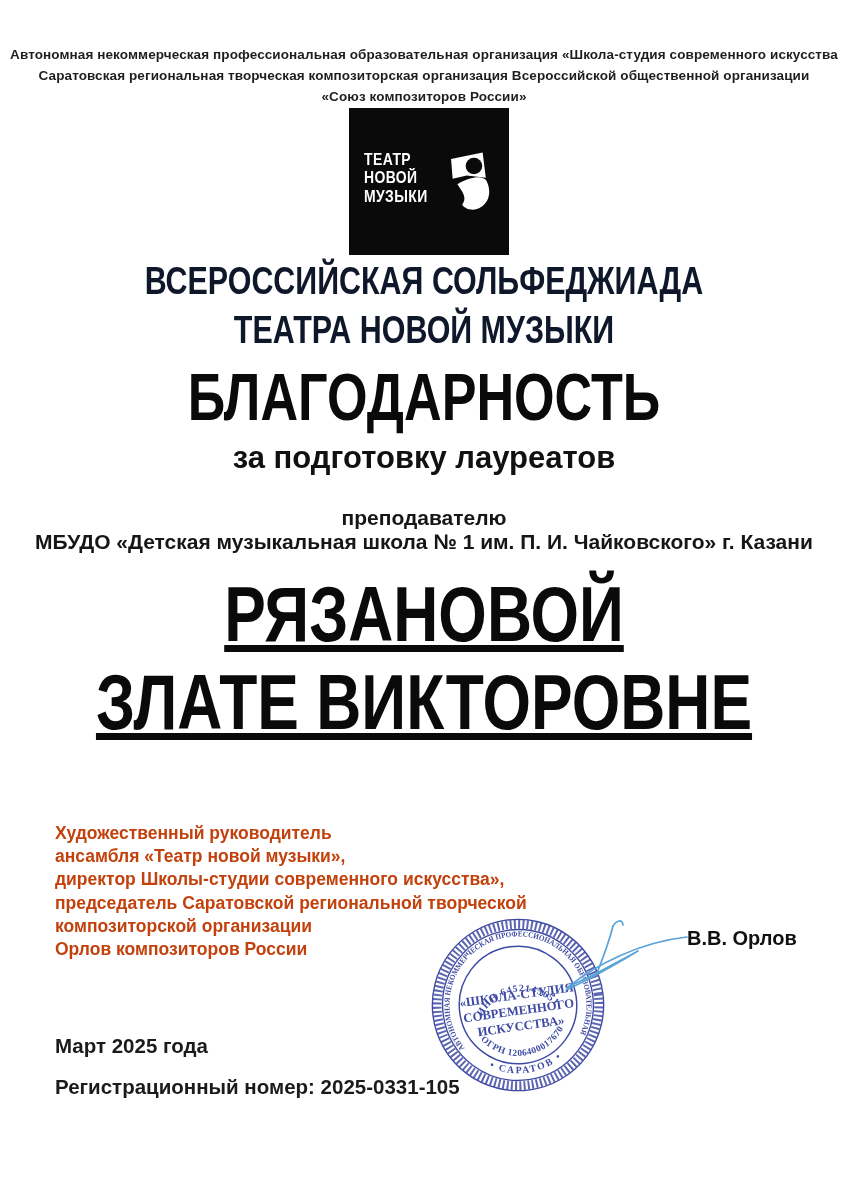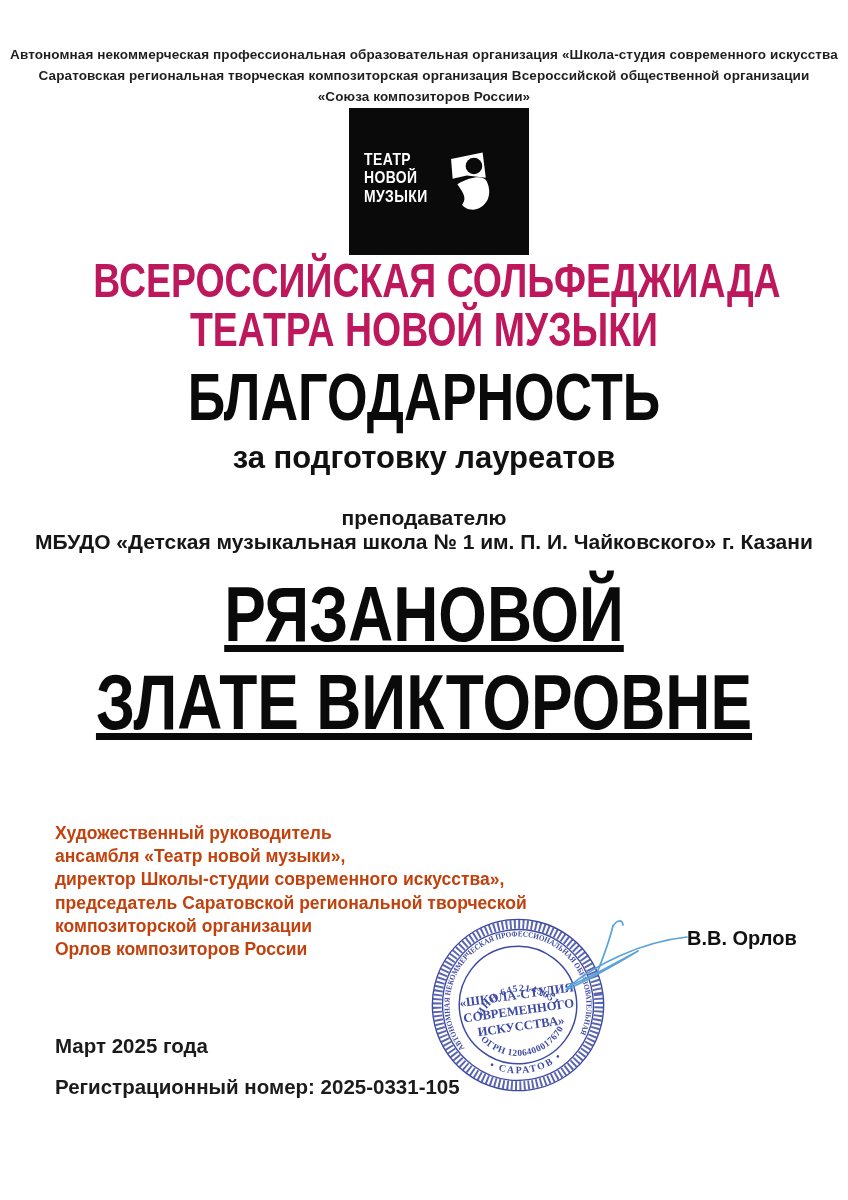--- a/index.html
+++ b/index.html
@@ -5,27 +5,27 @@
   html,body{margin:0;padding:0;background:#ffffff;}
   .page{
     position:relative;width:848px;height:1200px;background:#ffffff;overflow:hidden;
     font-family:"Liberation Sans",sans-serif;color:#1a1a1a;
   }
   .abs{position:absolute;}
   .center{left:0;right:0;text-align:center;}
 
   .header{top:44px;font-size:13.5px;line-height:21px;font-weight:bold;color:#1e1e1e;letter-spacing:0.1px;}
 
-  .logo{left:349px;top:108px;width:180px;height:147px;background:#0a0a0a;
+  .logo{left:349px;top:108px;width:160px;height:147px;background:#0a0a0a;
     display:flex;align-items:center;justify-content:flex-start;padding-left:15px;box-sizing:border-box;gap:5px;}
   .logo-text{color:#fff;font-weight:bold;font-size:17px;line-height:18.5px;
     transform:scaleX(0.82);transform-origin:left center;letter-spacing:0.5px;white-space:nowrap;margin-top:-6px;}
   .logo-mark{width:46px;height:60px;margin-top:-2px;flex:0 0 auto;}
 
-  .event-title{top:256px;font-size:48px;line-height:49px;font-weight:bold;color:#be185d;}
+  .event-title{top:256px;font-size:39px;line-height:49px;font-weight:bold;color:#0f172a;}
   .event-title .squeeze{display:block;transform:scaleX(0.78);transform-origin:center;white-space:nowrap;}
 
   .award-title{top:352px;font-size:66px;line-height:90px;font-weight:bold;color:#0a0a0a;}
   .award-title .squeeze{display:block;transform:scaleX(0.79);transform-origin:center;white-space:nowrap;}
 
   .award-subtitle{top:440px;font-size:31px;font-weight:bold;color:#111;}
 
   .recipient-intro{top:506px;font-size:21px;line-height:23.5px;font-weight:bold;color:#161616;}
 
   .recipient-name{top:570px;font-size:78px;line-height:88px;font-weight:bold;color:#0a0a0a;text-decoration:underline;}
@@ -44,21 +44,21 @@
   .footer-reg{left:55px;top:1075px;font-size:20.5px;font-weight:bold;color:#1b1b1b;}
 </style>
 </head>
 <body>
 
 <div class="page">
 
   <div class="abs center header">
     <div>Автономная некоммерческая профессиональная образовательная организация «Школа-студия современного искусства</div>
     <div>Саратовская региональная творческая композиторская организация Всероссийской общественной организации</div>
-    <div>«Союза композиторов России»</div>
+    <div>«Союз композиторов России»</div>
   </div>
 
   <div class="abs logo">
     <div class="logo-text">
       <div>ТЕАТР</div>
       <div>НОВОЙ</div>
       <div>МУЗЫКИ</div>
     </div>
     <svg class="logo-mark" viewBox="0 0 56 76">
       <path d="M4 10 L44 2 L48 34 L24 31 L6 35 Z" fill="#ffffff"></path>

